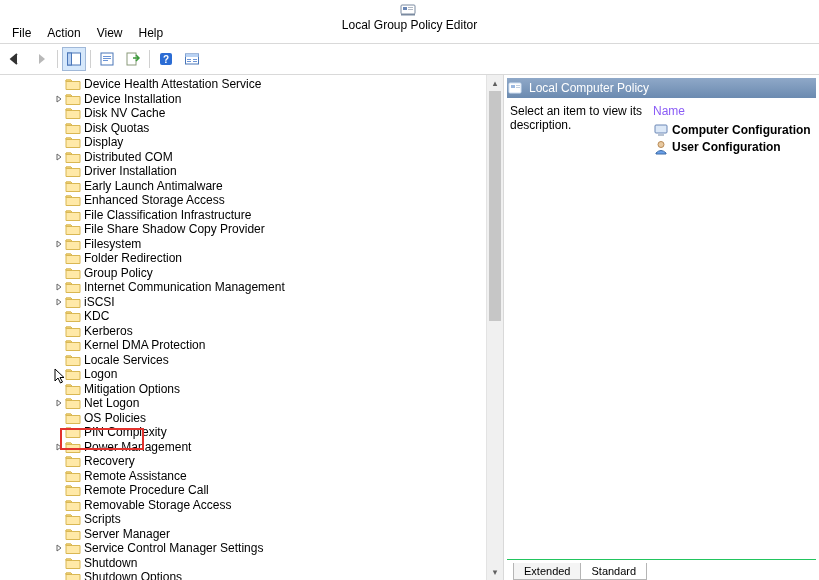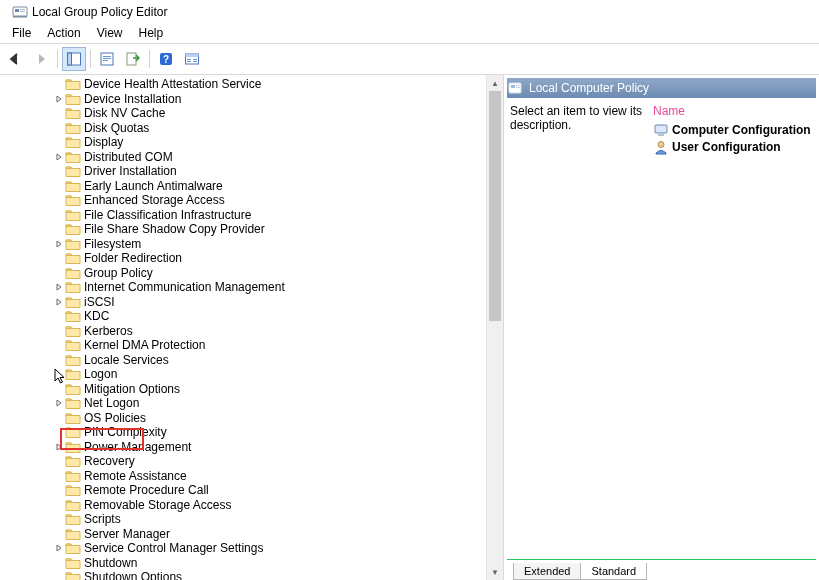--- a/index.html
+++ b/index.html
@@ -1,18 +1,18 @@
 <!DOCTYPE html>
 <html><head>
 <meta charset="utf-8">
 <style>
   html,body{margin:0;padding:0;font-family:"Segoe UI",Tahoma,sans-serif;font-size:12px;color:#000;background:#fff;}
   .window{width:819px;height:580px;display:flex;flex-direction:column;position:relative;}
   
-  .titlebar{display:flex;align-items:center;height:20px;padding:2px 12px;border-bottom:1px solid transparent;}
+  .titlebar{display:flex;align-items:center;height:20px;padding:2px 12px;border-bottom:1px solid transparent;flex-direction:column;}
   .titlebar .app-icon{width:16px;height:16px;margin-right:4px;}
   .titlebar .title{font-size:12px;}
   
   .menubar{display:flex;align-items:flex-start;height:18px;padding:0 4px;}
   .menubar .menu-item{padding:1px 8px;cursor:default;}
   .menubar-line{height:1px;background:#d9d9d9;}
   
   .toolbar{display:flex;align-items:center;height:26px;padding:2px 3px;gap:2px;border-bottom:1px solid #d9d9d9;}
   .tb-btn{width:22px;height:22px;display:flex;align-items:center;justify-content:center;border:1px solid transparent;}
   .tb-sep{width:1px;height:18px;background:#d0d0d0;margin:0 2px;}
@@ -36,21 +36,21 @@
   .vscroll .btn{height:16px;background:#f0f0f0;display:flex;align-items:center;justify-content:center;color:#606060;font-size:9px;}
   .vscroll .track{position:absolute;top:16px;bottom:16px;left:0;right:0;}
   .vscroll .thumb{position:absolute;left:2px;right:2px;top:0;height:230px;background:#c6c6c6;}
   
   .details-pane{flex:1;display:flex;flex-direction:column;overflow:hidden;}
   .details-header{display:flex;align-items:center;height:20px;padding:0 0;background:linear-gradient(#8fa8c8,#6b8ab0);color:#fff;margin:3px 3px 0 3px;}
   .details-header .hicon{width:16px;height:16px;margin-right:6px;}
   .details-body{flex:1;display:flex;padding:6px;}
   .details-left{flex:1;padding-right:8px;}
   .details-right{width:160px;}
-  .col-header{font-size:12px;color:#ec4899;padding-bottom:4px;}
+  .col-header{font-size:12px;color:#8b5cf6;padding-bottom:4px;}
   .ritem{display:flex;align-items:center;height:16px;margin-bottom:1px;font-weight:bold;}
   .ritem .ricon{width:16px;height:16px;margin-right:3px;}
   
   .tab-strip{display:flex;align-items:flex-end;height:20px;border-top:1px solid #22c55e;padding-left:6px;margin:0 3px;}
   .tab{padding:2px 10px;font-size:11px;border:1px solid #b5b5b5;border-top:none;background:#fff;position:relative;top:0;margin-right:-1px;}
   .tab.inactive{background:#f4f4f4;}
   .tab .u{text-decoration:underline;}
 </style>
 </head>
 <body>

